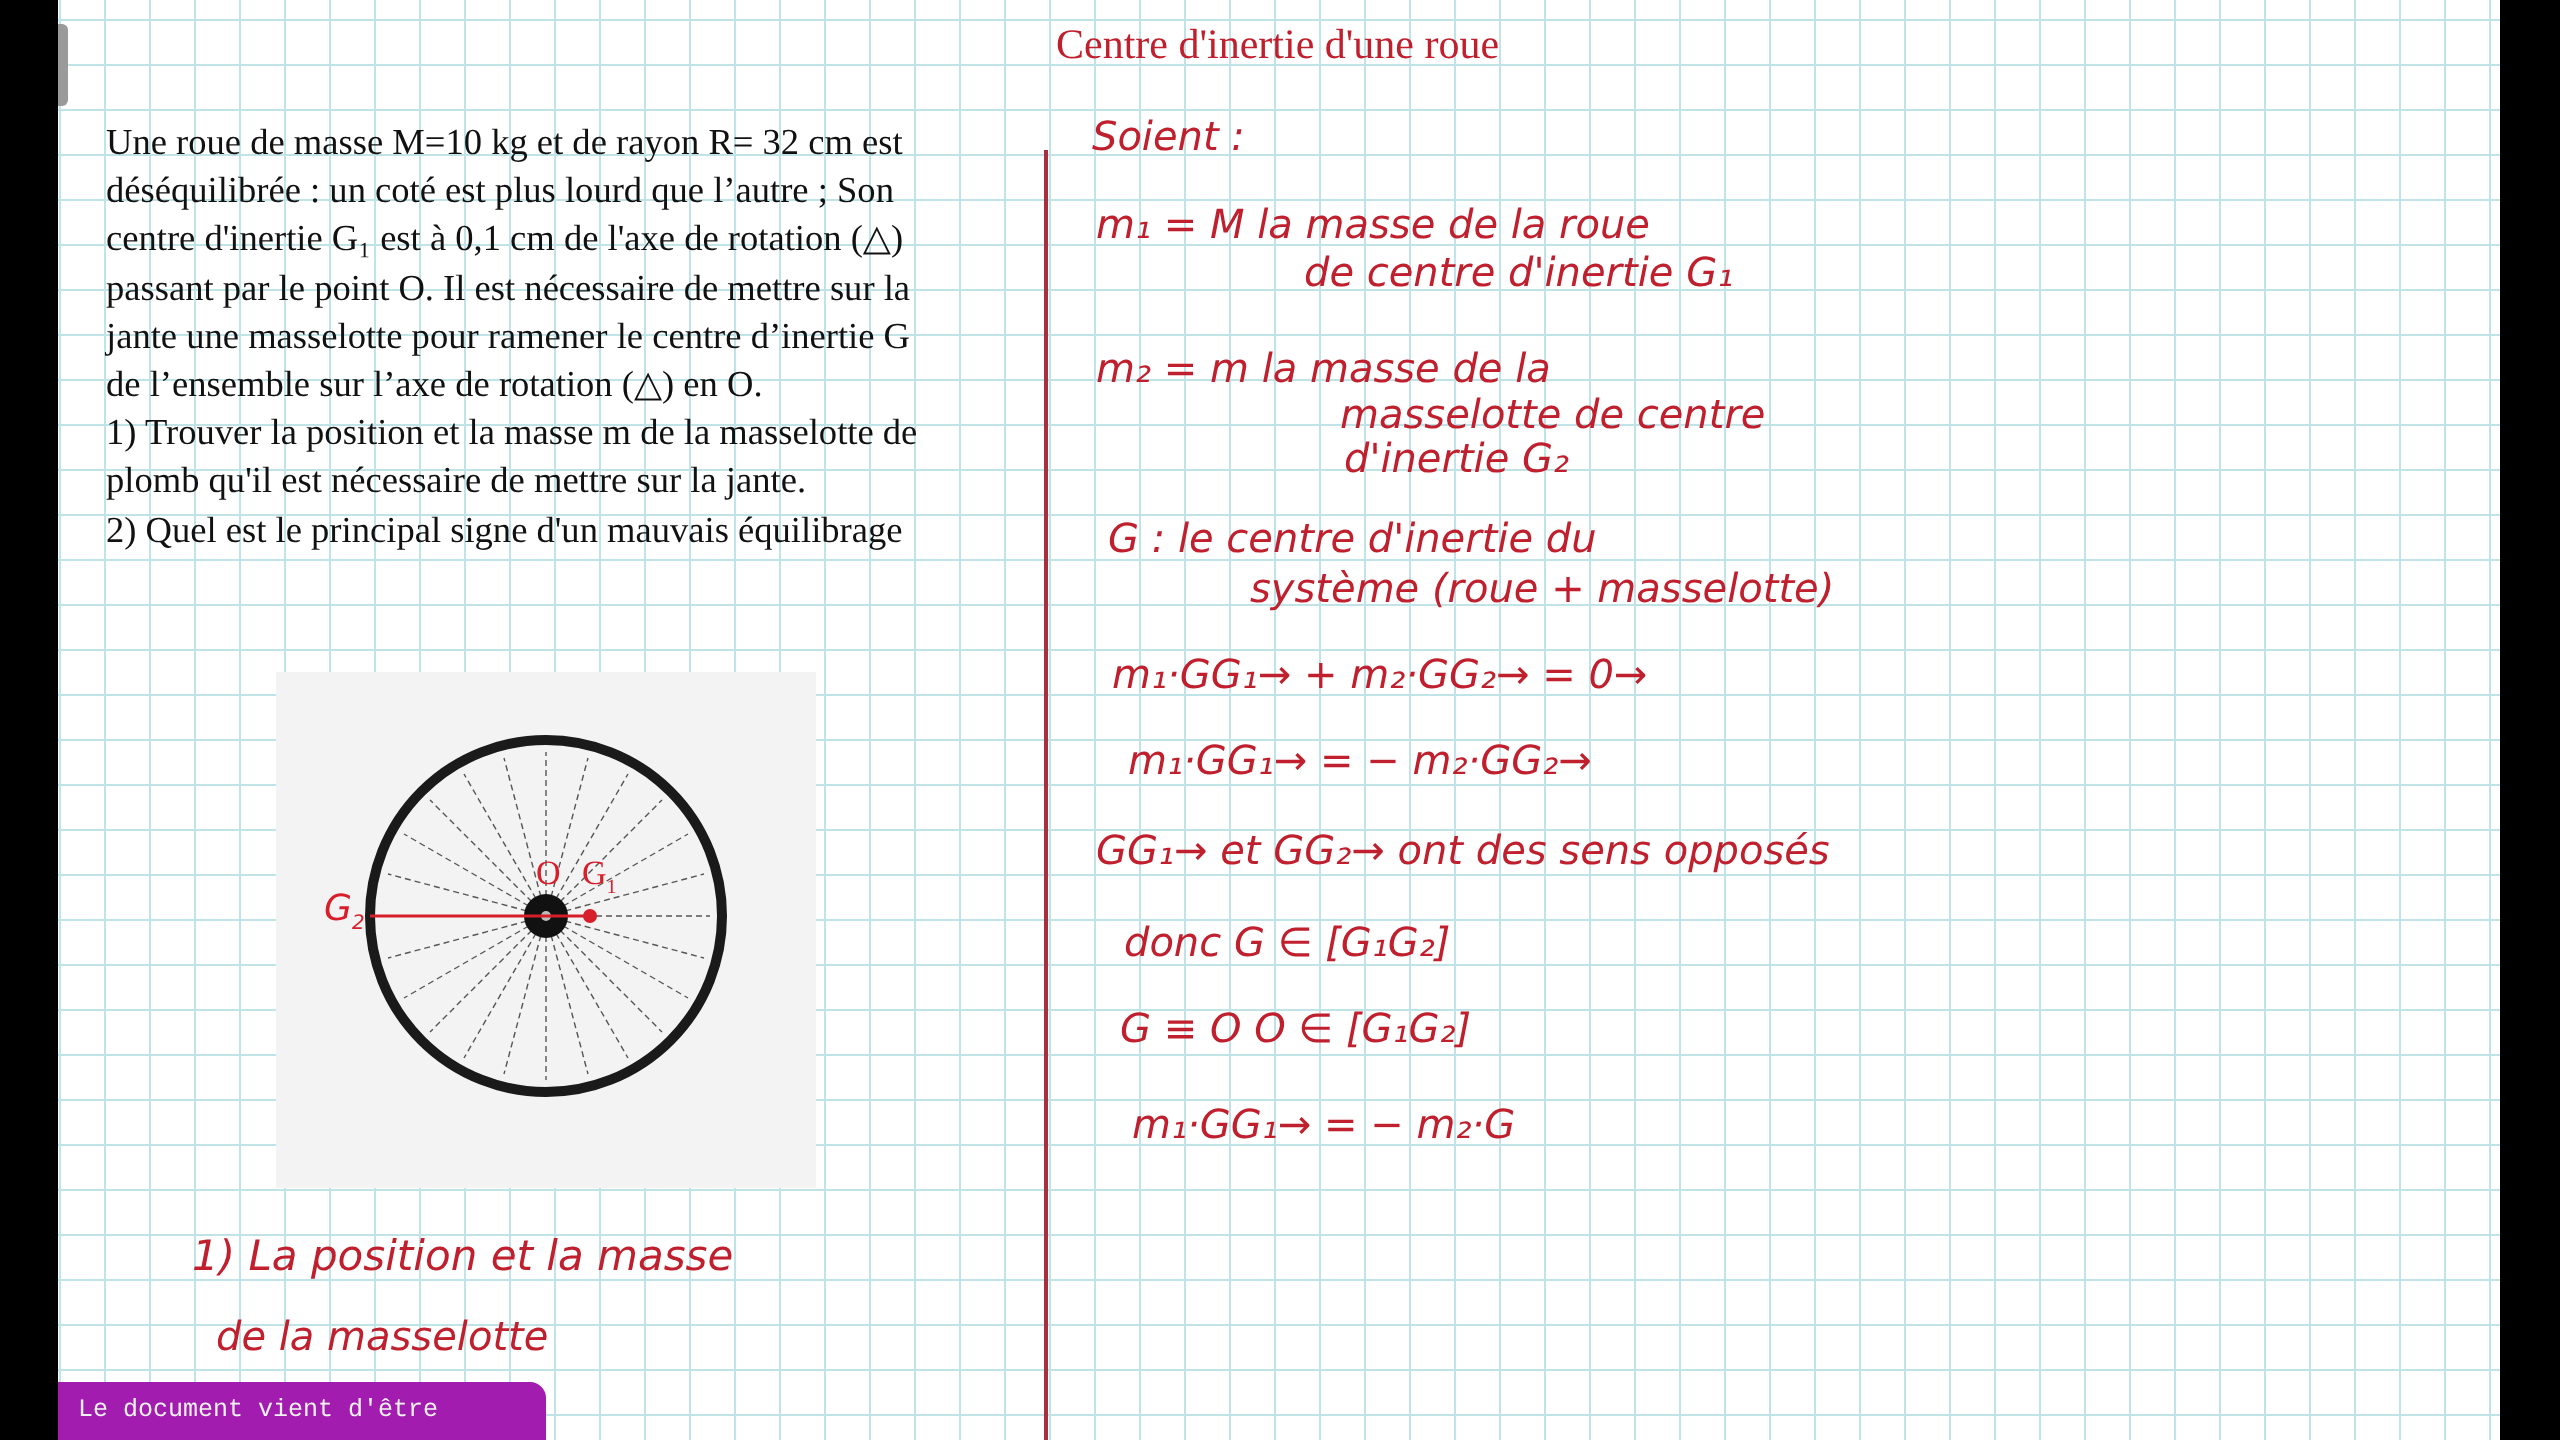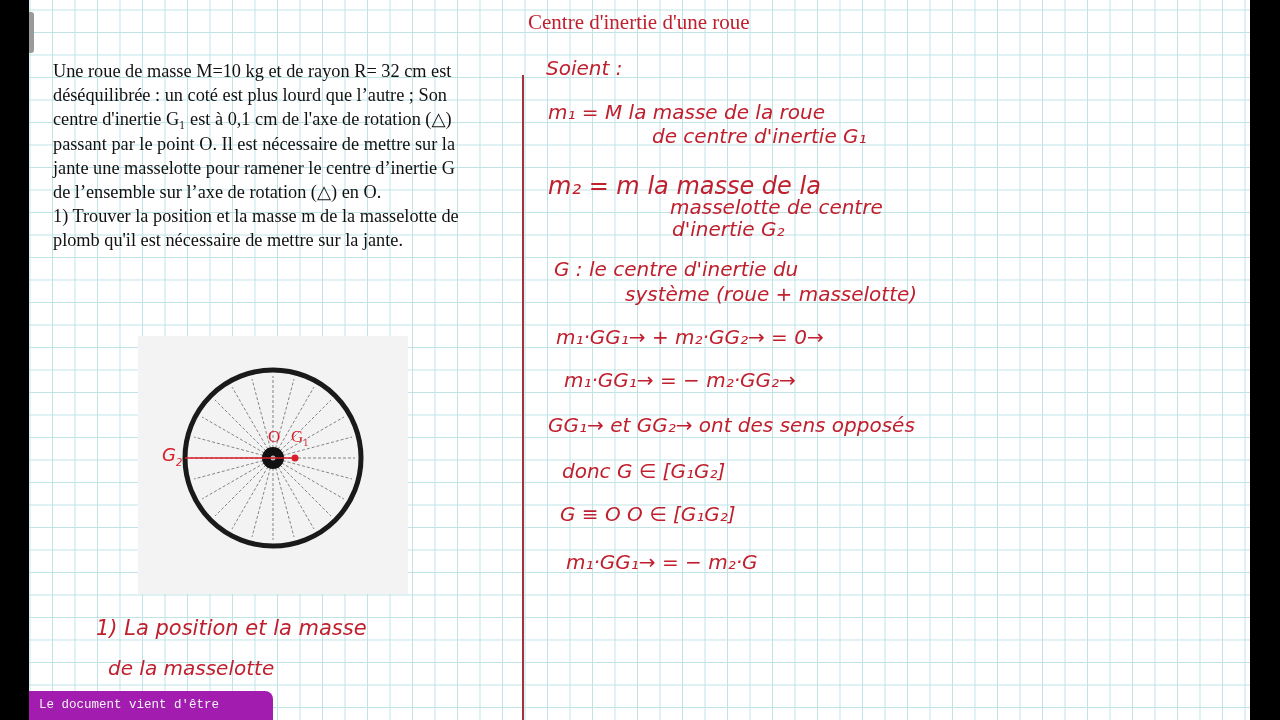--- a/index.html
+++ b/index.html
@@ -32,20 +32,21 @@
 
 <div class="problem">
   <p>Une roue de masse M=10 kg et de rayon R= 32 cm est</p>
   <p>déséquilibrée : un coté est plus lourd que l’autre ; Son</p>
   <p>centre d'inertie G₁ est à 0,1 cm de l'axe de rotation (△)</p>
   <p>passant par le point O. Il est nécessaire de mettre sur la</p>
   <p>jante une masselotte pour ramener le centre d’inertie G</p>
   <p>de l’ensemble sur l’axe de rotation (△) en O.</p>
   <p>1) Trouver la position et la masse m de la masselotte de</p>
   <p>plomb qu'il est nécessaire de mettre sur la jante.</p>
+  <p>2) Quel est le principal signe d'un mauvais équilibrage</p>
 </div>
 
 <div class="vline"></div>
 
 <div class="figure">
   <svg width="270" height="258" viewBox="0 0 270 258">
     <g stroke="#555" stroke-width="0.7" stroke-dasharray="3,2" fill="none">
       <line x1="135" y1="122" x2="135" y2="40"></line>
       <line x1="135" y1="122" x2="176" y2="51"></line>
       <line x1="135" y1="122" x2="206" y2="81"></line>
@@ -81,21 +82,21 @@
   <span style="position:absolute;left:153px;top:91px;color:#d81e2a;font-size:17px;font-family:'Liberation Serif',serif;">G<sub style="font-size:10px">1</sub></span>
   <span style="position:absolute;left:24px;top:108px;color:#d81e2a;font-size:18px;font-family:'DejaVu Sans',sans-serif;font-style:italic;">G<sub style="font-size:10px">2</sub></span>
 </div>
 
 <div class="hw" style="left:96px;top:616px;font-size:21px;">1) La position et la masse</div>
 <div class="hw" style="left:108px;top:656px;font-size:20px;">de la masselotte</div>
 
 <div class="hw" style="left:546px;top:56px;font-size:20px;">Soient :</div>
 <div class="hw" style="left:548px;top:100px;font-size:20px;">m₁ = M  la masse de la roue</div>
 <div class="hw" style="left:652px;top:124px;font-size:20px;font-style:italic;">de centre d'inertie G₁</div>
-<div class="hw" style="left:548px;top:172px;font-size:24px;">m₂ = m  la masse de la</div>
+<div class="hw" style="left:548px;top:172px;font-size:20px;">m₂ = m  la masse de la</div>
 <div class="hw" style="left:670px;top:195px;font-size:20px;">masselotte de centre</div>
 <div class="hw" style="left:672px;top:217px;font-size:20px;">d'inertie G₂</div>
 <div class="hw" style="left:554px;top:257px;font-size:20px;">G : le centre d'inertie du</div>
 <div class="hw" style="left:625px;top:282px;font-size:20px;">système (roue + masselotte)</div>
 <div class="hw" style="left:556px;top:325px;font-size:20px;">m₁·GG₁→ + m₂·GG₂→ = 0→</div>
 <div class="hw" style="left:564px;top:368px;font-size:20px;">m₁·GG₁→ = − m₂·GG₂→</div>
 <div class="hw" style="left:548px;top:413px;font-size:20px;">GG₁→ et GG₂→ ont des sens opposés</div>
 <div class="hw" style="left:562px;top:459px;font-size:20px;">donc  G ∈ [G₁G₂]</div>
 <div class="hw" style="left:560px;top:502px;font-size:20px;">G ≡ O        O ∈ [G₁G₂]</div>
 <div class="hw" style="left:566px;top:550px;font-size:20px;">m₁·GG₁→  = − m₂·G</div>

